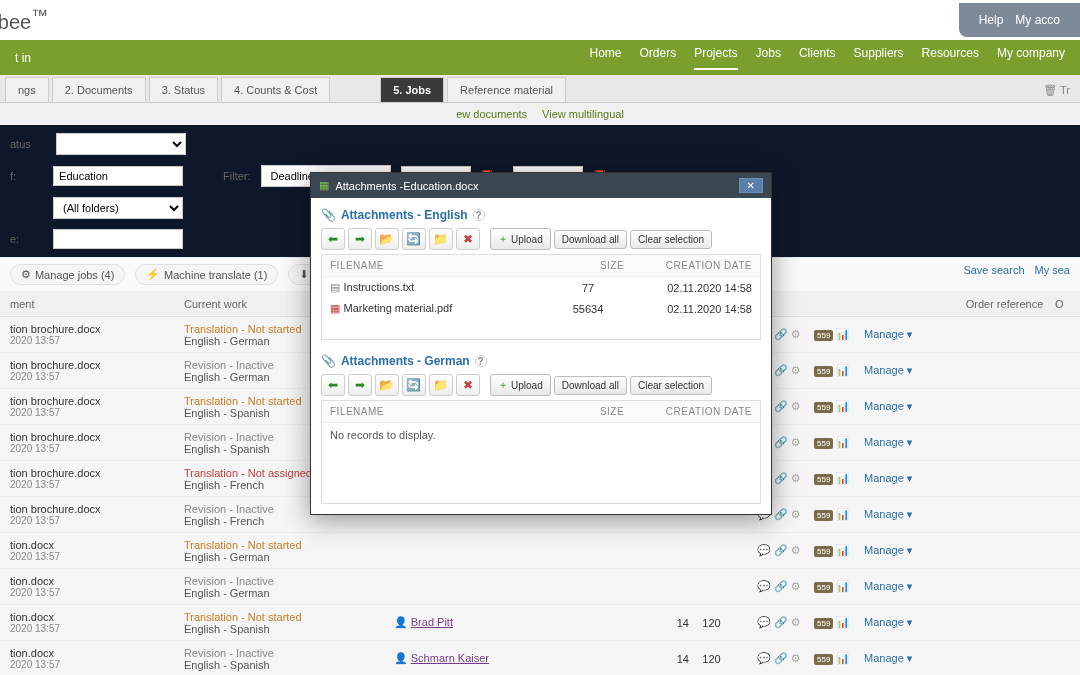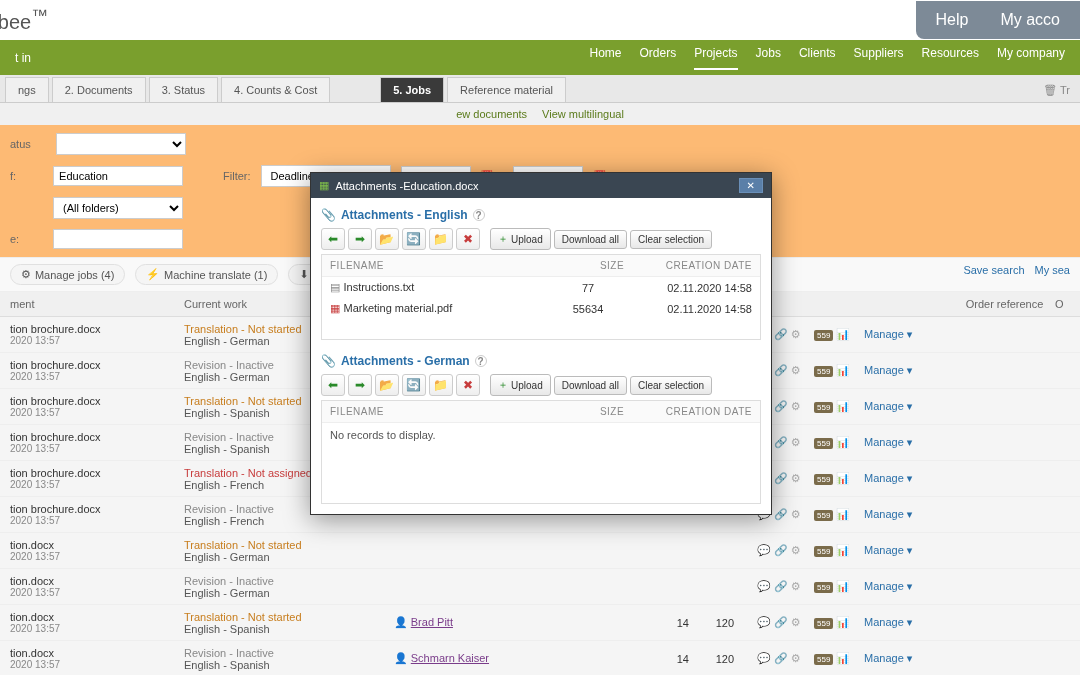--- a/index.html
+++ b/index.html
@@ -1,39 +1,39 @@
 <!DOCTYPE html>
 <html><head>
 <meta charset="utf-8">
 <style>
 * { box-sizing: border-box; margin: 0; padding: 0; font-family: Arial, sans-serif; }
 body { font-size: 11px; color: #333; background: #f5f5f5; overflow: hidden; width: 1080px; height: 675px; position: relative; }
 .topbar { height: 40px; background: #fff; display: flex; align-items: center; justify-content: space-between; }
 .logo { font-size: 20px; color: #555; padding-left: 0; margin-left: -20px; }
-.topright { background: #7d8a97; color: #fff; padding: 10px 20px; display: flex; gap: 32px; font-size: 16px; border-radius: 0 0 0 8px; }
+.topright { background: #7d8a97; color: #fff; padding: 10px 20px; display: flex; gap: 12px; font-size: 12px; border-radius: 0 0 0 8px; }
 .greenbar { height: 35px; background: #7a9f2d; display: flex; align-items: center; justify-content: space-between; padding: 0 15px; color: #fff; font-size: 12px; }
 .greenbar .nav { display: flex; gap: 18px; }
 .greenbar .nav span { cursor: pointer; }
 .greenbar .nav .active { border-bottom: 2px solid #fff; padding-bottom: 8px; }
 .tabstrip { height: 28px; background: #e8e8e8; display: flex; align-items: flex-end; padding: 0 5px; border-bottom: 1px solid #ccc; }
 .tab { padding: 6px 12px; font-size: 11px; background: #f0f0f0; border: 1px solid #ccc; border-bottom: none; margin-right: 3px; cursor: pointer; color: #555; }
 .tab.active { background: #3a3a3a; color: #fff; font-weight: bold; margin-left: 47px; }
 .tabstrip .trash { margin-left: auto; padding: 5px; color: #888; }
 .toolbar-links { padding: 5px 8px; background: #f0f0f0; display: flex; gap: 15px; font-size: 11px; color: #5a7a1a; justify-content: center; }
-.filters { padding: 8px 10px; display: flex; flex-wrap: wrap; gap: 10px 40px; align-items: center; background: #fdba74; font-size: 11px; color: #666; }
+.filters { padding: 8px 10px; display: flex; flex-wrap: wrap; gap: 10px 40px; align-items: center; background: #0f172a; font-size: 11px; color: #666; }
 .filters input, .filters select { border: 1px solid #ccc; padding: 3px 5px; font-size: 11px; width: 130px; background: #fff; }
 .actionbar { padding: 6px 10px; display: flex; gap: 10px; background: #f9f9f9; border-top: 1px solid #eee; border-bottom: 1px solid #eee; }
 .actionbtn { background: #f5f5f5; border: 1px solid #e0e0e0; border-radius: 12px; padding: 3px 10px; font-size: 11px; color: #555; display: inline-flex; align-items: center; gap: 4px; cursor: pointer; }
 .rightlinks { margin-left: auto; display: flex; gap: 10px; font-size: 11px; color: #2a6fa8; }
 .gridhead { display: flex; background: #f0f0f0; padding: 6px 10px; font-size: 11px; color: #666; border-bottom: 1px solid #ddd; }
 .col-doc { width: 174px; }
 .col-work { width: 210px; }
 .col-assign { width: 255px; }
 .col-n1 { width: 40px; text-align: right; }
-.col-n2 { width: 55px; text-align: right; padding-right: 10px; }
+.col-n2 { width: 55px; text-align: center; padding-right: 10px; }
 .col-icons { width: 70px; text-align: center; }
 .col-charts { width: 50px; }
 .col-manage { width: 90px; }
 .col-order { flex: 1; text-align: center; }
 .gridrow { display: flex; padding: 4px 10px; border-bottom: 1px solid #eee; font-size: 11px; align-items: center; min-height: 36px; }
 .gridrow .sub { color: #888; font-size: 10px; }
 .status-notstarted { color: #c77d1d; }
 .status-inactive { color: #888; }
 .status-notassigned { color: #c73c3c; }
 .langpair { color: #555; }

